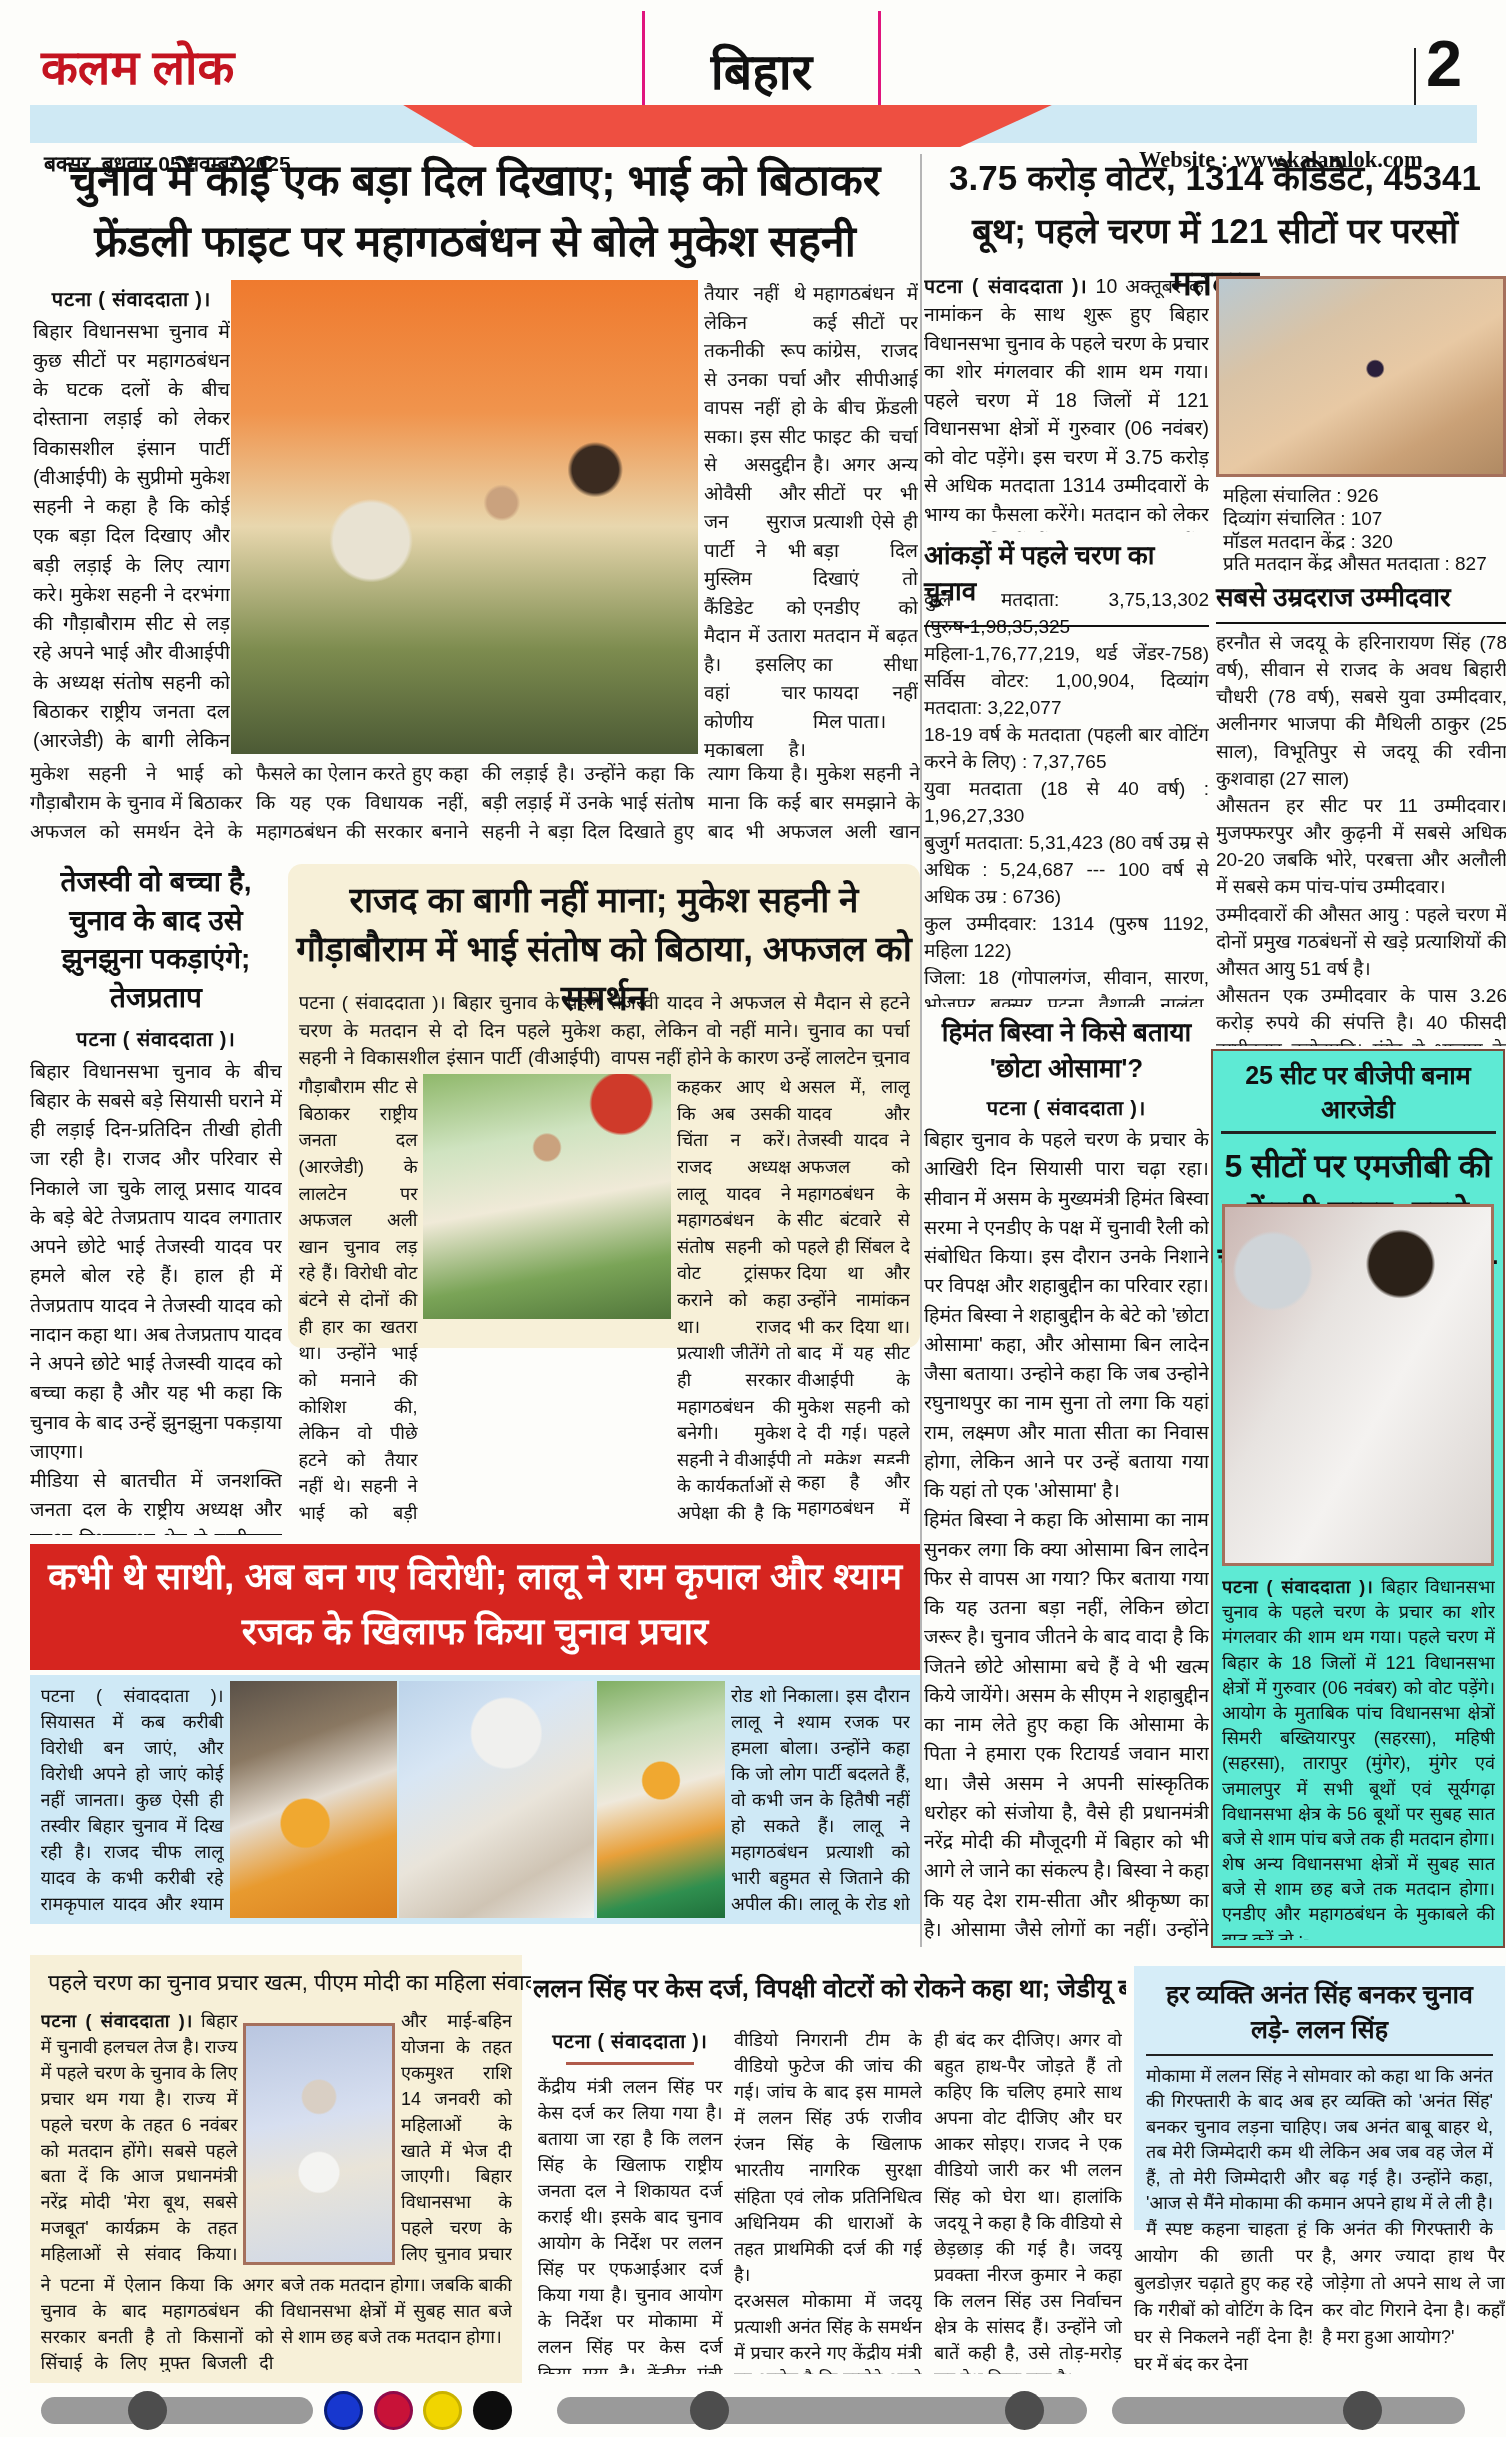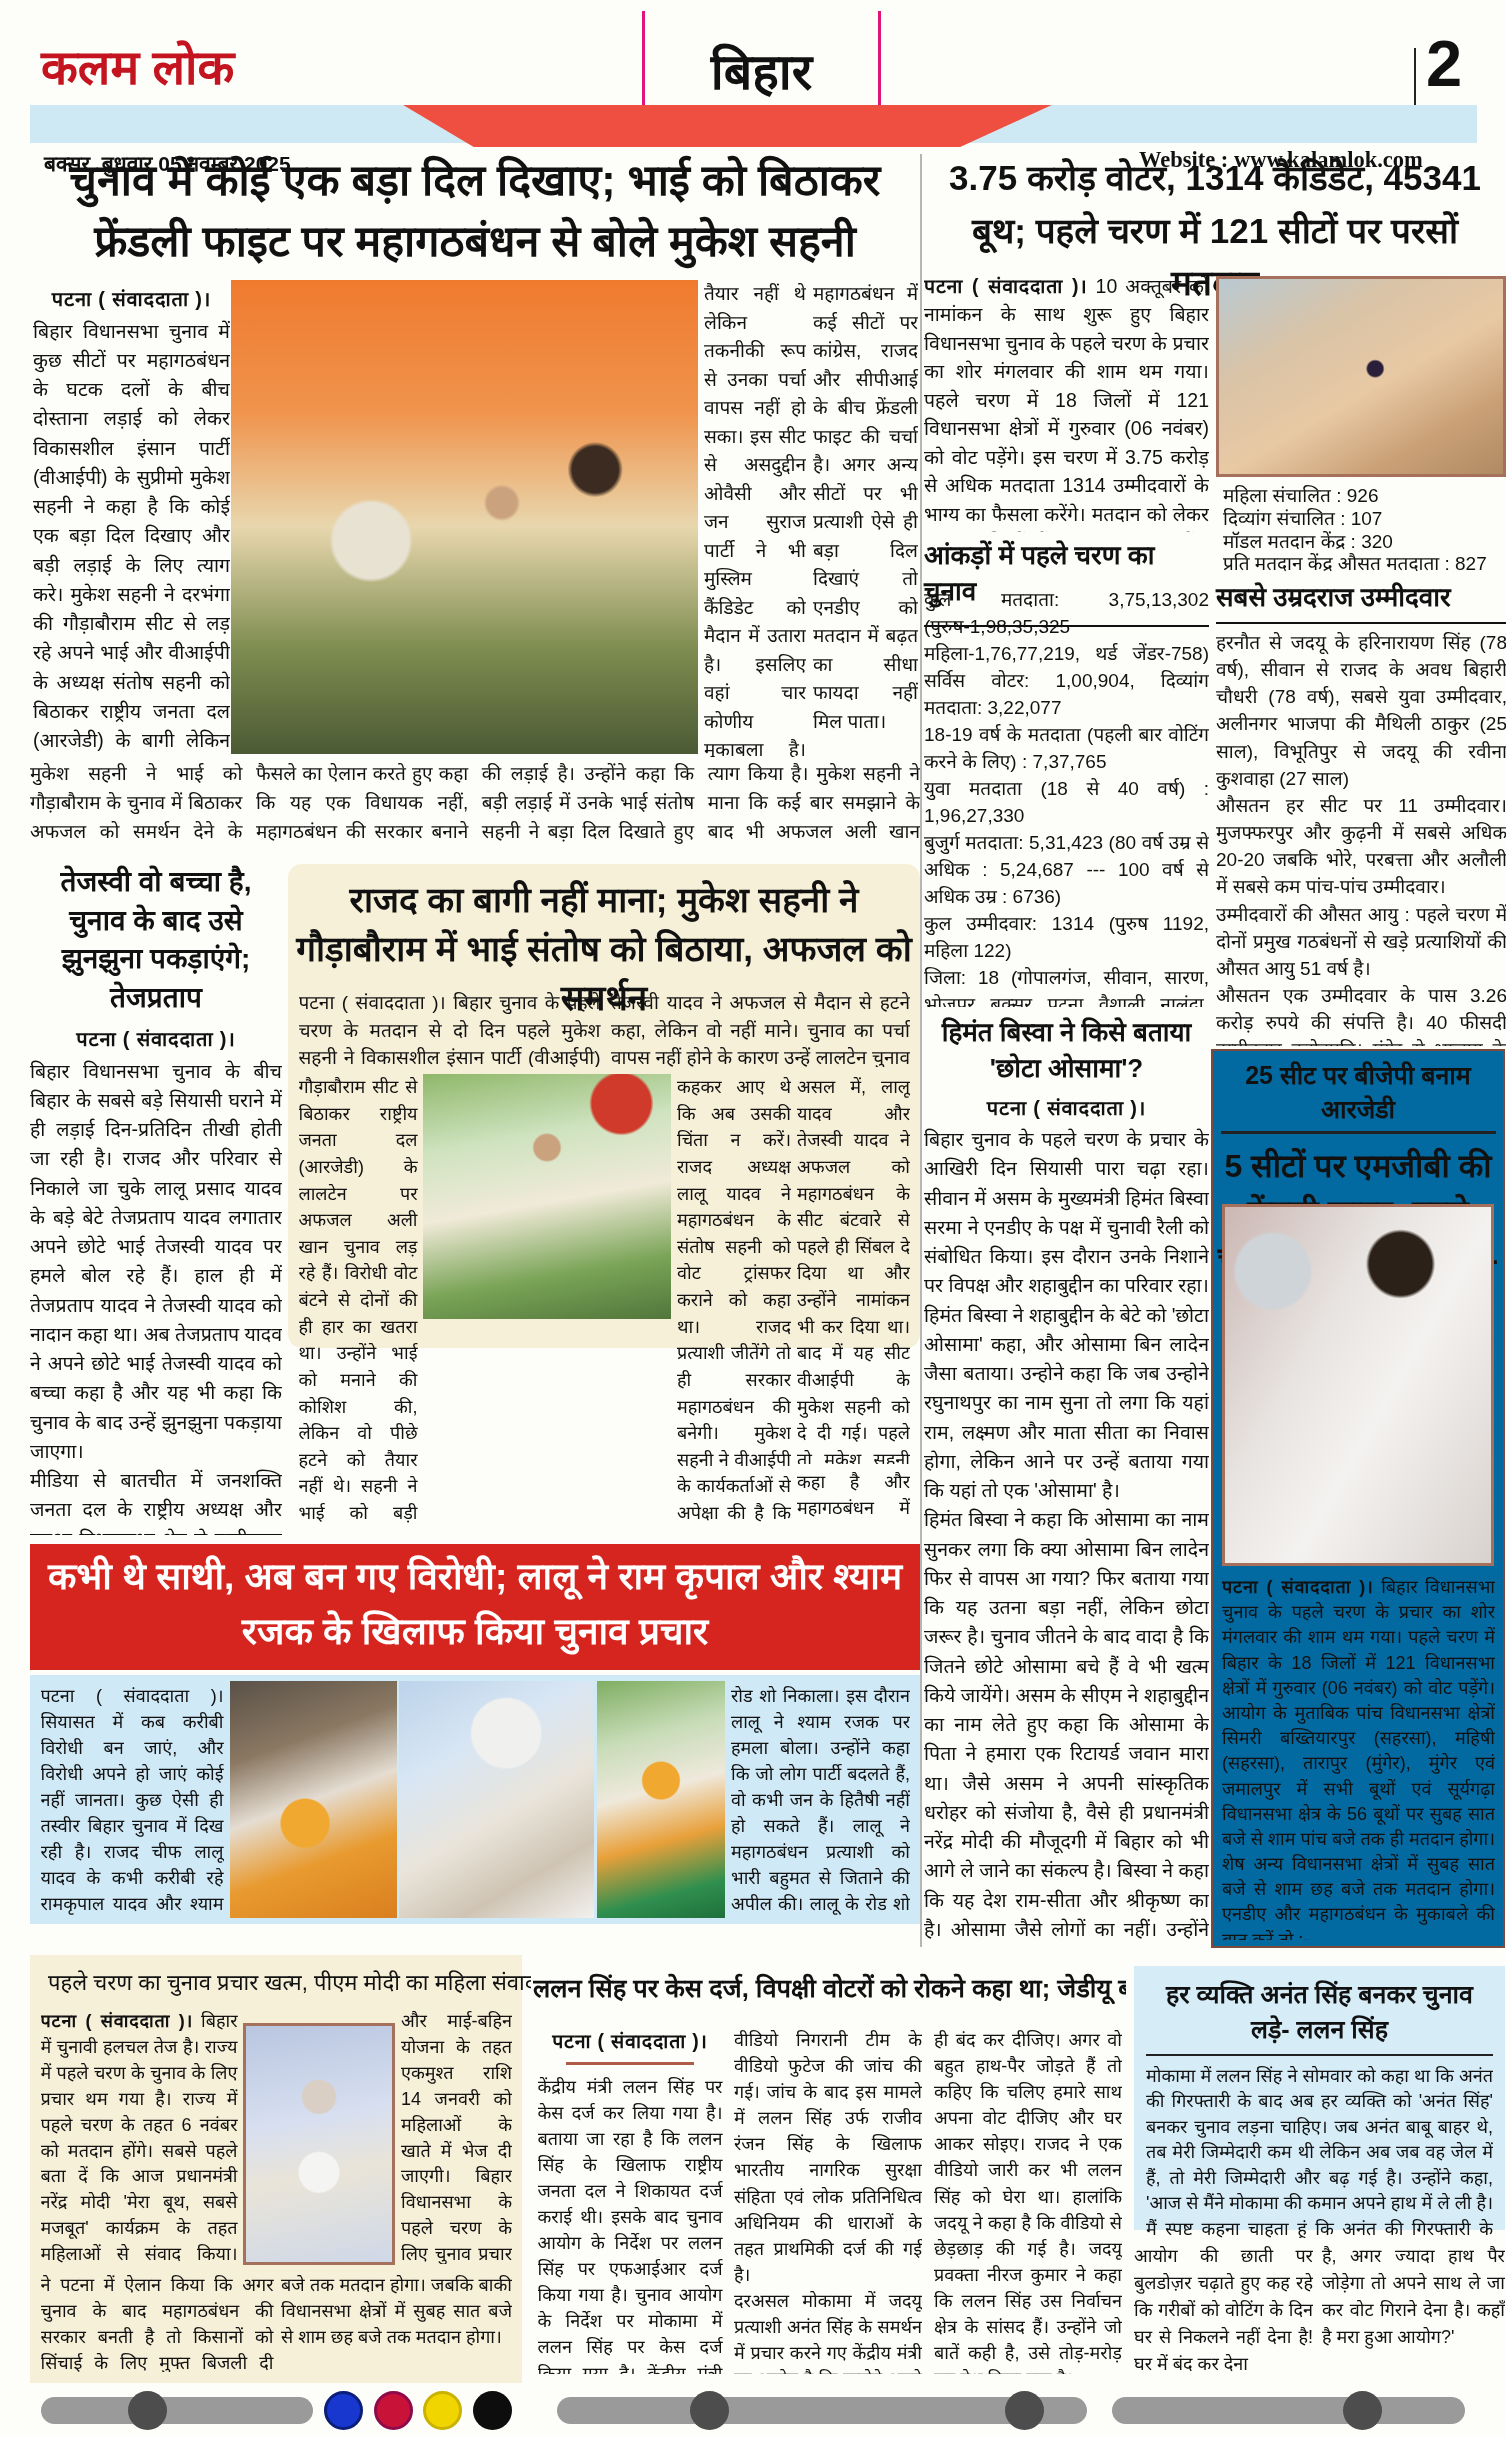--- a/index.html
+++ b/index.html
@@ -139,21 +139,21 @@
 सबसे बड़ा विधानसभा (मतदाता) : दीघा
 सबसे छोटा विधानसभा (क्षेत्रफल) : बांकीपुर
 सबसे छोटा विधानसभा (आबादी) : बरबीघा
 मतदान केंद्र : 45324</div>
 
   <div class="abs center" style="left:924px;top:1014px;width:285px;font-size:26px;font-weight:800;line-height:1.4;">हिमंत बिस्वा ने किसे बताया 'छोटा ओसामा'?</div>
   <div class="abs center byline" style="left:924px;top:1094px;width:285px;font-size:20px;">पटना ( संवाददाता )।</div>
   <div class="abs just pre hidden-of" style="left:924px;top:1125px;width:285px;height:819px;font-size:19.5px;line-height:1.5;">बिहार चुनाव के पहले चरण के प्रचार के आखिरी दिन सियासी पारा चढ़ा रहा। सीवान में असम के मुख्यमंत्री हिमंत बिस्वा सरमा ने एनडीए के पक्ष में चुनावी रैली को संबोधित किया। इस दौरान उनके निशाने पर विपक्ष और शहाबुद्दीन का परिवार रहा। हिमंत बिस्वा ने शहाबुद्दीन के बेटे को 'छोटा ओसामा' कहा, और ओसामा बिन लादेन जैसा बताया। उन्होने कहा कि जब उन्होने रघुनाथपुर का नाम सुना तो लगा कि यहां राम, लक्ष्मण और माता सीता का निवास होगा, लेकिन आने पर उन्हें बताया गया कि यहां तो एक 'ओसामा' है।
 हिमंत बिस्वा ने कहा कि ओसामा का नाम सुनकर लगा कि क्या ओसामा बिन लादेन फिर से वापस आ गया? फिर बताया गया कि यह उतना बड़ा नहीं, लेकिन छोटा जरूर है। चुनाव जीतने के बाद वादा है कि जितने छोटे ओसामा बचे हैं वे भी खत्म किये जायेंगे। असम के सीएम ने शहाबुद्दीन का नाम लेते हुए कहा कि ओसामा के पिता ने हमारा एक रिटायर्ड जवान मारा था। जैसे असम ने अपनी सांस्कृतिक धरोहर को संजोया है, वैसे ही प्रधानमंत्री नरेंद्र मोदी की मौजूदगी में बिहार को भी आगे ले जाने का संकल्प है। बिस्वा ने कहा कि यह देश राम-सीता और श्रीकृष्ण का है। ओसामा जैसे लोगों का नहीं। उन्होंने जनता से अपील की कि एनडीए को जिताएं, वरना बात आगे चलकर देश-स्तर तक पहुंच सकती है।</div>
 
-  <div class="abs" style="left:1211px;top:1049px;width:294px;height:899px;border:2.3px solid #7b4b3b;box-sizing:border-box;background:#0369a1;">
+  <div class="abs" style="left:1211px;top:1049px;width:294px;height:899px;border:2.3px solid #7b4b3b;box-sizing:border-box;background:#5eead4;">
     <div class="center" style="margin:6px 7.5px 0 7.5px;font-size:25px;font-weight:800;border-bottom:3px solid #222;padding-bottom:6px;">25 सीट पर बीजेपी बनाम आरजेडी</div>
     <div class="center" style="margin:9px 4.5px 0 4.5px;font-size:32px;font-weight:800;line-height:1.45;">5 सीटों पर एमजीबी की फ्रेंडली फाइट; पहले चरण के चुनाव का लेखा-जोखा</div>
     <div class="photo ph-nitej pframe" style="left:9px;top:153px;width:272px;height:362px;"></div>
     <div class="abs just pre hidden-of" style="left:9px;top:524px;width:273px;height:365px;font-size:18px;line-height:1.4;"><span class="byline">पटना ( संवाददाता )।</span> <span>बिहार विधानसभा चुनाव के पहले चरण के प्रचार का शोर मंगलवार की शाम थम गया। पहले चरण में बिहार के 18 जिलों में 121 विधानसभा क्षेत्रों में गुरुवार (06 नवंबर) को वोट पड़ेंगे। आयोग के मुताबिक पांच विधानसभा क्षेत्रों सिमरी बख्तियारपुर (सहरसा), महिषी (सहरसा), तारापुर (मुंगेर), मुंगेर एवं जमालपुर में सभी बूथों एवं सूर्यगढ़ा विधानसभा क्षेत्र के 56 बूथों पर सुबह सात बजे से शाम पांच बजे तक ही मतदान होगा। शेष अन्य विधानसभा क्षेत्रों में सुबह सात बजे से शाम छह बजे तक मतदान होगा। एनडीए और महागठबंधन के मुकाबले की बात करें तो :-
 25 सीटों पर भाजपा-राजद में सीधी टक्कर, 12 सीटों पर भाजपा-जदयू की हो रही टक्कर, 34 सीटों पर जदयू-राजद की सीधी लड़ाई, 11 सीटों पर जदयू-कांग्रेस में टक्कर, 01 सीट पर जदयू की बीजेपी की सिंबल रद होने से निर्दलीय हुए उम्मीदवारों से टक्कर, 14 सीट पर राजद-लोजपा (रा) की टक्कर (एक जगह मधेपुरा में नामांकन रद)। भाकपा माले का भाजपा से पांच, जदयू से तीन और लोजपा से चार सीटों पर मुकाबला, कांग्रेस का चार सीटों पर भाजपा, एक सीट पर जदयू से मुकाबला, सीपीआई का दो सीटों पर भाजपा और दो पर जदयू से मुकाबला, माकपा का एक सीट पर भाजपा से मुकाबला है। वहीं महागठबंधन में 5 सीटों पर फ्रेंडली फाइट है, जिसमें :- वैशाली : राजद (अजय कुमार कुशवाहा)/कांग्रेस (संजीव सिंह), बछवाड़ा : सीपीआई (अवधेश कुमार राय)/कांग्रेस (शिव प्रकाश गरीब दास), राजापाकर : कांग्रेस (प्रतिमा दास)/सीपीआई (मोहित पासवान), बिहारशरीफ : कांग्रेस (उमैर खान)/सीपीआई (दीपक कुमार), बखरी : सीपीआई (मिथिलेश कुमार निषाद)/आरजेडी (तनिशा भारती)।</span></div>
   </div>
 
   <div class="abs" style="left:30px;top:1955px;width:492px;height:428px;background:#f7f0d8;">
     <div class="center" style="position:absolute;left:18px;top:10.5px;width:483px;font-size:22px;font-weight:400;white-space:nowrap;overflow:hidden;">पहले चरण का चुनाव प्रचार खत्म, पीएम मोदी का महिला संवाद</div>
     <div class="abs hidden-of" style="left:10.5px;top:54px;width:197px;height:255px;">

